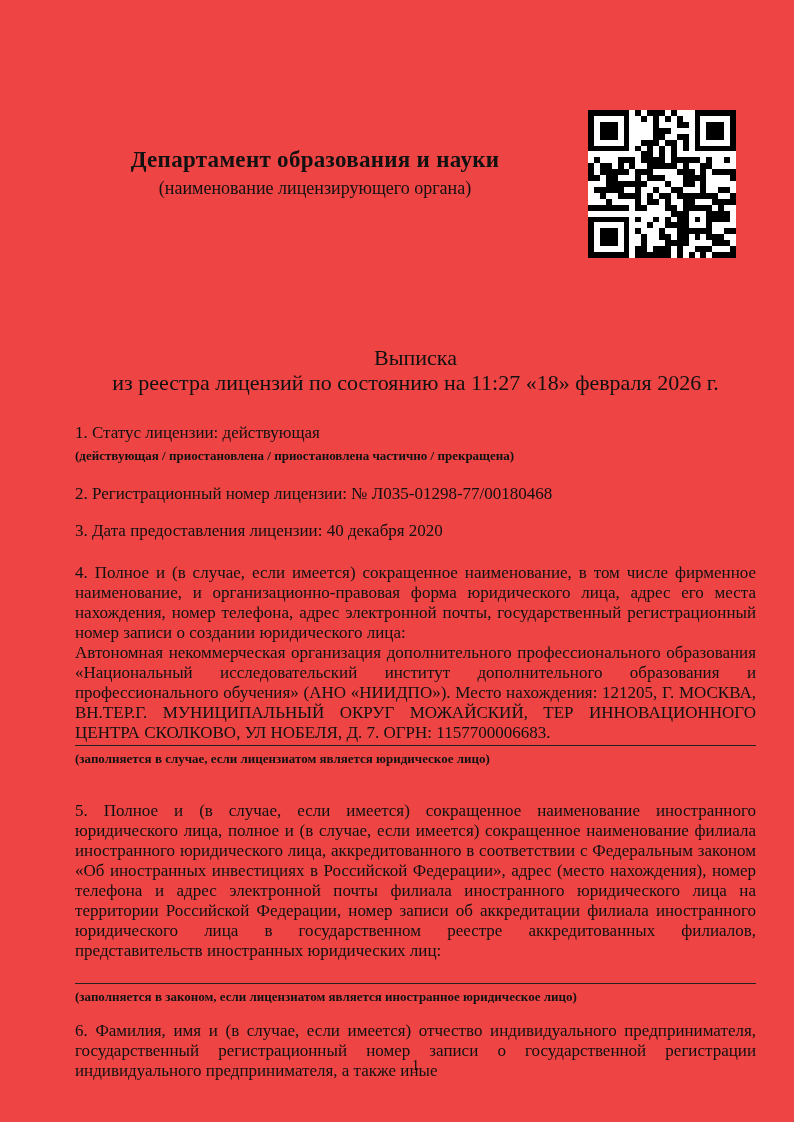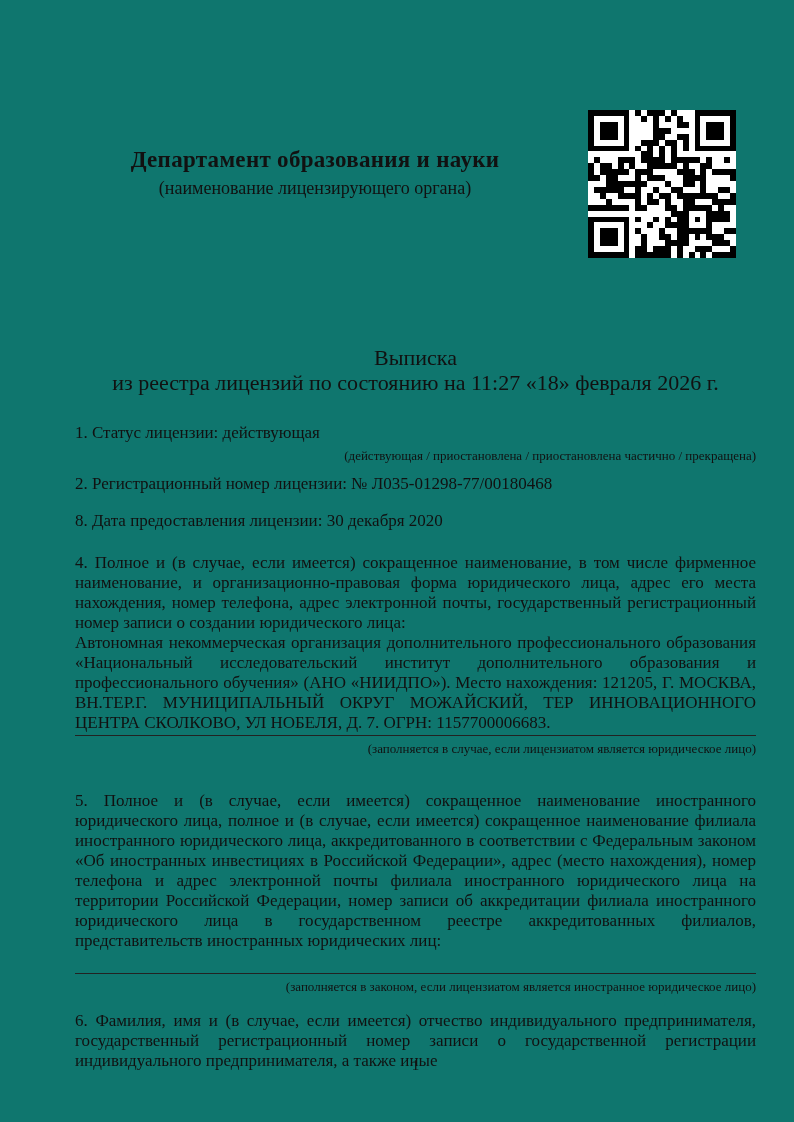--- a/index.html
+++ b/index.html
@@ -1,20 +1,20 @@
 <!DOCTYPE html>
 <html lang="ru"><head>
 <meta charset="utf-8">
 <style>
   html, body { margin: 0; padding: 0; background: #ffffff; }
   .page {
     position: relative;
     width: 794px;
     height: 1122px;
-    background: #0f766e;
+    background: #ef4444;
     color: #111111;
     font-family: "Liberation Serif", "DejaVu Serif", serif;
     overflow: hidden;
   }
   .qr {
     position: absolute;
     left: 588px;
     top: 110px;
     width: 148px;
     height: 148px;
@@ -52,32 +52,33 @@
     top: 423px;
     width: 681px;
     font-size: 17px;
     line-height: 20px;
     text-align: justify;
   }
   .item-line { text-align: left; }
   .hint {
     font-size: 13px;
     line-height: 16px;
-    text-align: right;
+    text-align: left;
     margin-top: 5px;
+    font-weight: bold;
   }
   .para { text-align: justify; }
   .field-rule {
     border: none;
     border-top: 1.5px solid #222222;
     margin: 2px 0 3px 0;
     height: 0;
   }
   .blank-value-line { min-height: 20px; }
-  #item-2 { margin-top: 10px; font-family: Liberation Serif, serif; }
+  #item-2 { margin-top: 20px; font-family: Liberation Serif, serif; }
   #item-3 { margin-top: 17px; }
   #item-4 { margin-top: 22px; }
   #item-5 { margin-top: 34px; }
   #item-6 { margin-top: 16px; }
   .page-number {
     position: absolute;
     left: 75px;
     top: 1056px;
     width: 681px;
     text-align: center;
@@ -439,21 +440,21 @@
 
   <div class="content">
 
     <div id="item-1">
       <div class="item-line">1. Статус лицензии: действующая</div>
       <div class="hint">(действующая / приостановлена / приостановлена частично / прекращена)</div>
     </div>
 
     <div id="item-2" class="item-line">2. Регистрационный номер лицензии: № Л035-01298-77/00180468</div>
 
-    <div id="item-3" class="item-line">8. Дата предоставления лицензии: 30 декабря 2020</div>
+    <div id="item-3" class="item-line">3. Дата предоставления лицензии: 40 декабря 2020</div>
 
     <div id="item-4">
       <div class="para">4. Полное и (в случае, если имеется) сокращенное наименование, в том числе фирменное наименование, и организационно-правовая форма юридического лица, адрес его места нахождения, номер телефона, адрес электронной почты, государственный регистрационный номер записи о создании юридического лица:</div>
       <div class="para">Автономная некоммерческая организация дополнительного профессионального образования «Национальный исследовательский институт дополнительного образования и профессионального обучения» (АНО «НИИДПО»). Место нахождения: 121205, Г. МОСКВА, ВН.ТЕР.Г. МУНИЦИПАЛЬНЫЙ ОКРУГ МОЖАЙСКИЙ, ТЕР ИННОВАЦИОННОГО ЦЕНТРА СКОЛКОВО, УЛ НОБЕЛЯ, Д. 7. ОГРН: 1157700006683.</div>
       <hr class="field-rule">
       <div class="hint">(заполняется в случае, если лицензиатом является юридическое лицо)</div>
     </div>
 
     <div id="item-5">
       <div class="para">5. Полное и (в случае, если имеется) сокращенное наименование иностранного юридического лица, полное и (в случае, если имеется) сокращенное наименование филиала иностранного юридического лица, аккредитованного в соответствии с Федеральным законом «Об иностранных инвестициях в Российской Федерации», адрес (место нахождения), номер телефона и адрес электронной почты филиала иностранного юридического лица на территории Российской Федерации, номер записи об аккредитации филиала иностранного юридического лица в государственном реестре аккредитованных филиалов, представительств иностранных юридических лиц:</div>

